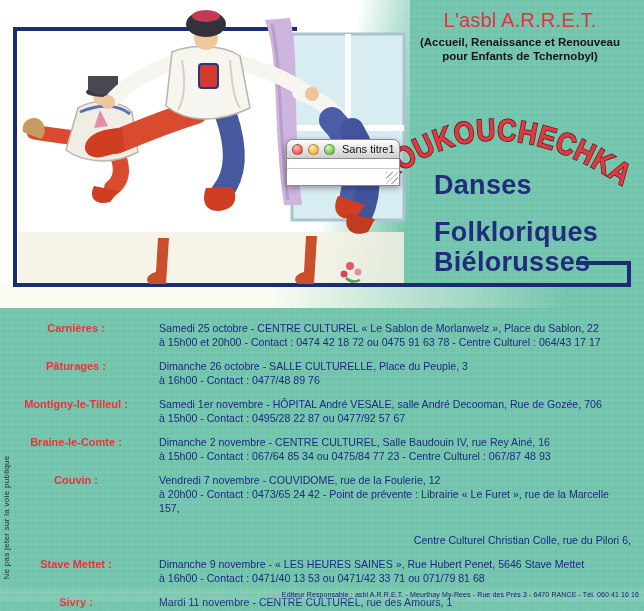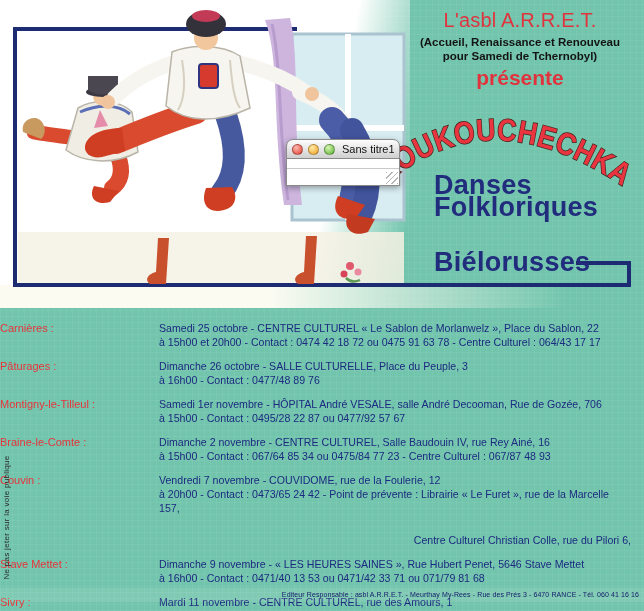--- a/index.html
+++ b/index.html
@@ -25,43 +25,43 @@
   
   .org{position:absolute;left:398px;top:9px;width:244px;text-align:center;
     color:#e0333e;font-size:20px;font-weight:normal;letter-spacing:0.2px;}
   .org-sub{position:absolute;left:396px;top:35px;width:248px;text-align:center;
     color:#141414;font-size:11.5px;font-weight:bold;line-height:14px;}
   .presents{position:absolute;left:398px;top:66px;width:244px;text-align:center;
     color:#e0333e;font-size:21px;font-weight:bold;}
   .arch-svg{position:absolute;left:370px;top:92px;width:270px;height:125px;}
   .subtitle{position:absolute;left:434px;color:#212c7d;font-weight:bold;
     font-size:27px;letter-spacing:0.3px;white-space:nowrap;}
-  .sub1{top:170px;} .sub2{top:192px;text-align:right;} .sub3{top:247px;}
+  .sub1{top:170px;} .sub2{top:217px;text-align:right;} .sub3{top:247px;}
   
   .mini-window{position:absolute;left:286px;top:139px;width:114px;height:48px;z-index:50;
     filter:drop-shadow(0 2px 3px rgba(0,0,0,0.35));}
   .mw-titlebar{height:20px;border-radius:7px 7px 0 0;box-sizing:border-box;
     background:linear-gradient(#fdfdfd,#d0d0d0);border:1px solid #8a8a8a;
     display:flex;align-items:center;padding:0 5px;gap:5px;}
   .traffic{width:11px;height:11px;border-radius:50%;box-sizing:border-box;
     border:1px solid rgba(0,0,0,0.28);flex:0 0 11px;}
   .t-close{background:radial-gradient(circle at 35% 30%, #ffb9b0, #e03a2c);}
   .t-min{background:radial-gradient(circle at 35% 30%, #ffeaa6, #f0a01f);}
   .t-zoom{background:radial-gradient(circle at 35% 30%, #d9f7b4, #57b02e);}
   .mw-title{font-size:11px;color:#111;margin-left:2px;white-space:nowrap;overflow:hidden;}
   .mw-body{height:27px;background:#ffffff;border:1px solid #8a8a8a;border-top:none;
     position:relative;box-sizing:border-box;}
   .mw-rule{position:absolute;left:0;right:0;top:9px;height:1px;background:#c9c9c9;}
   .mw-grip{position:absolute;right:1px;bottom:1px;width:12px;height:12px;
     background:repeating-linear-gradient(135deg,#b5b5b5 0 1px, rgba(0,0,0,0) 1px 4px);}
   
   .events{position:absolute;left:0;top:321px;width:644px;}
   .event-row{display:flex;margin-bottom:10px;}
-  .event-label{flex:0 0 152px;width:152px;text-align:left;color:#e8333b;
-    font-weight:normal;font-size:11px;line-height:14px;white-space:nowrap;}
+  .event-label{flex:0 0 152px;width:152px;text-align:center;color:#e8333b;
+    font-weight:bold;font-size:11px;line-height:14px;white-space:nowrap;}
   .event-lines{margin-left:7px;width:472px;color:#1c2a80;font-size:10.6px;line-height:14px;}
   .line-right{text-align:right;margin-top:18px;}
   
   .footer-band{position:absolute;left:0;top:588px;width:644px;height:14px;
     background:rgba(255,255,255,0.10);}
   .footer{position:absolute;right:5px;top:591px;font-size:7px;color:#15206b;
     letter-spacing:0.1px;white-space:nowrap;}
   .side-note{position:absolute;left:-59px;top:512px;width:132px;height:11px;
     transform:rotate(-90deg);font-size:8px;color:#2a2a2a;text-align:center;
     letter-spacing:0.3px;white-space:nowrap;}
@@ -137,23 +137,22 @@
         <circle cx="358" cy="272" r="3.5" fill="#e98aa0"></circle>
         <circle cx="344" cy="274" r="3.5" fill="#d8445a"></circle>
         <path d="M346,278 q6,6 14,2" stroke="#5f9a55" stroke-width="2.5" fill="none"></path>
       </g>
     </g>
   </svg>
 
   <div class="org">L'asbl A.R.R.E.T.</div>
   <div class="org-sub">
     <div>(Accueil, Renaissance et Renouveau</div>
-    <div>pour Samedi de Tchernobyl)</div>
+    <div>pour Enfants de Tchernobyl)</div>
   </div>
-  <div class="presents">présente</div>
 
   <svg class="arch-svg" viewBox="0 0 270 125" xmlns:xlink="http://www.w3.org/1999/xlink">
     <path id="archpath" d="M 16 92 Q 122 2 258 98" fill="none"></path>
     <text font-family="Liberation Sans, sans-serif" font-size="31" font-weight="bold" fill="#e8353f" stroke="#44241e" stroke-width="1.5" style="paint-order:stroke" letter-spacing="0.5">
       <textPath href="#archpath" xlink:href="#archpath" textLength="258" lengthAdjust="spacingAndGlyphs">KOUKOUCHECHKA</textPath>
     </text>
   </svg>
 
   <div class="subtitle sub1">Danses</div>
   <div class="subtitle sub2">Folkloriques</div>

